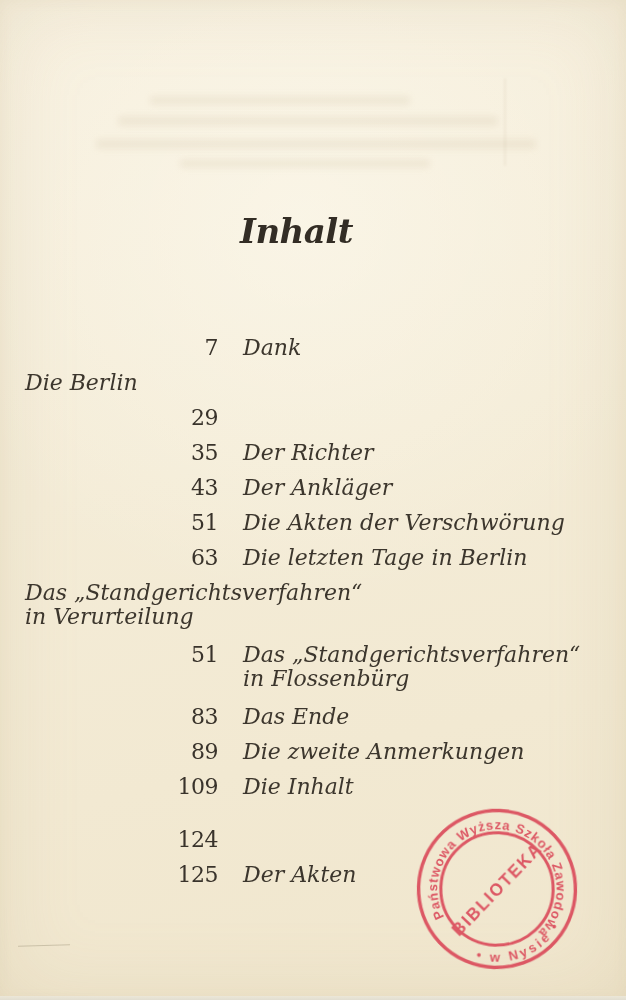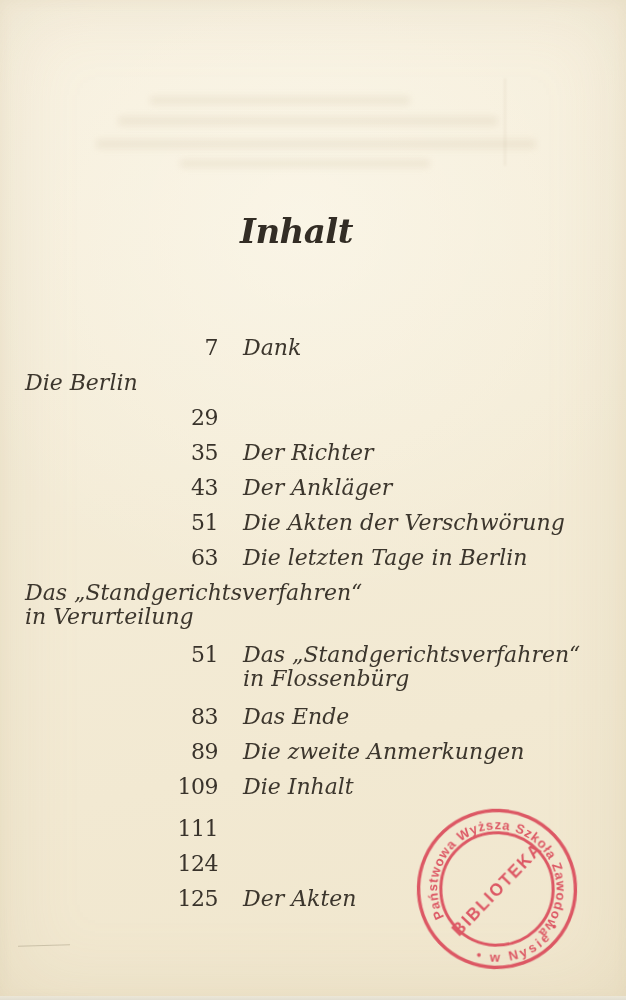--- a/index.html
+++ b/index.html
@@ -156,21 +156,20 @@
     <div class="toc-row">
       <span class="num">109</span>
       <span class="ttl">
         <div class="t1">Die Inhalt</div>
 
       </span>
     </div>
   </div>
     <div class="toc-group" id="group-2">
     <div class="toc-row">
-      <span class="num">111</span>
     </div>
 
     <div class="toc-row">
       <span class="num">124</span>
     </div>
 
     <div class="toc-row">
       <span class="num">125</span>
       <span class="ttl">
         <div class="t1">Der Akten</div>

